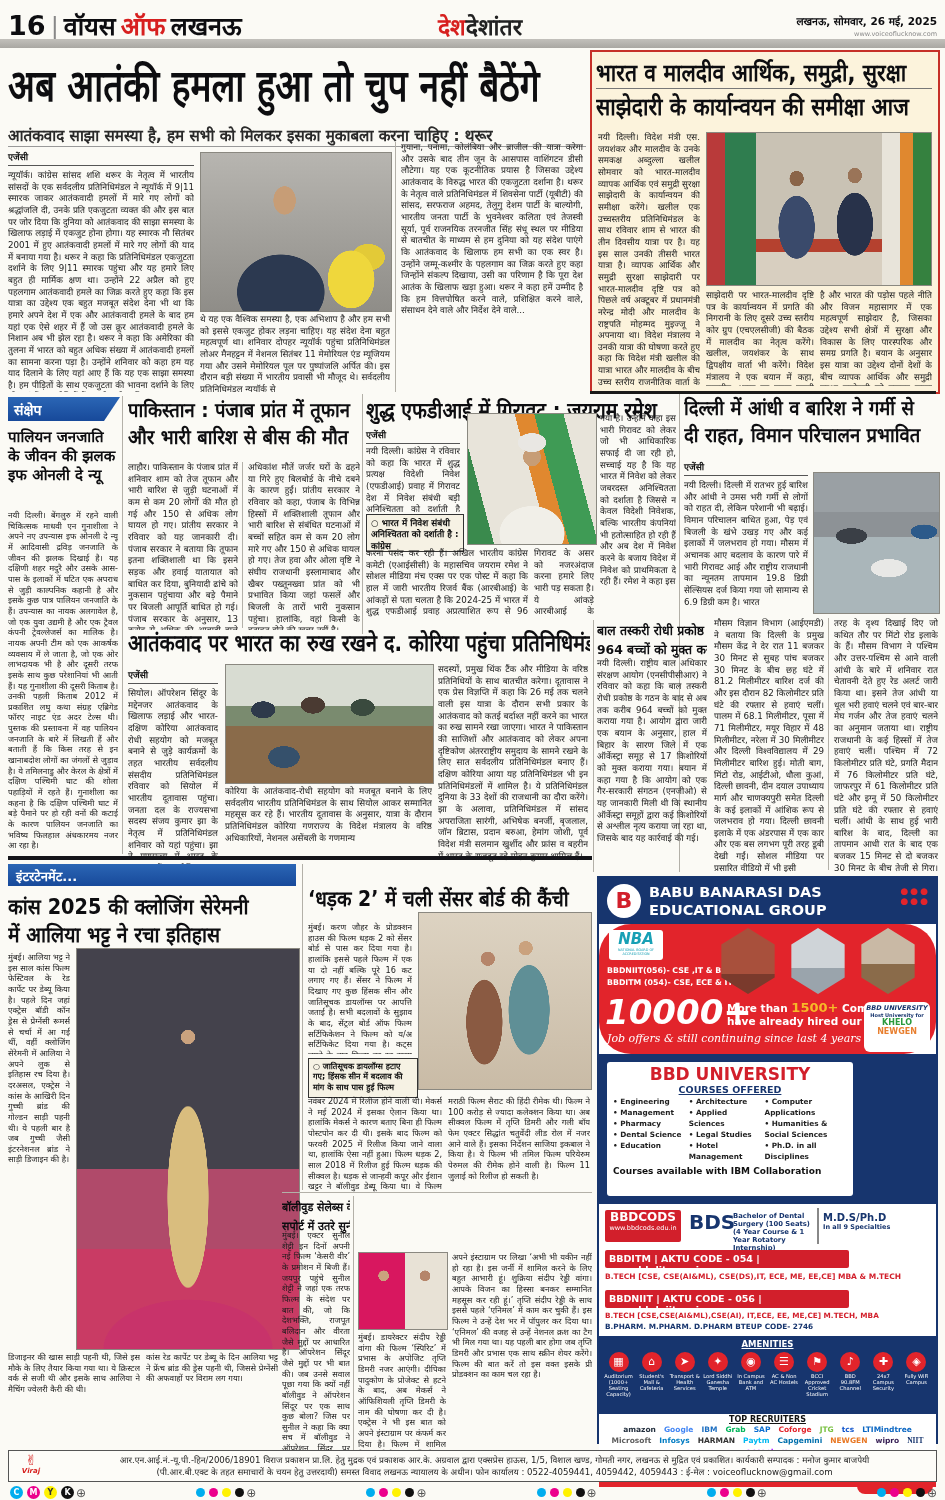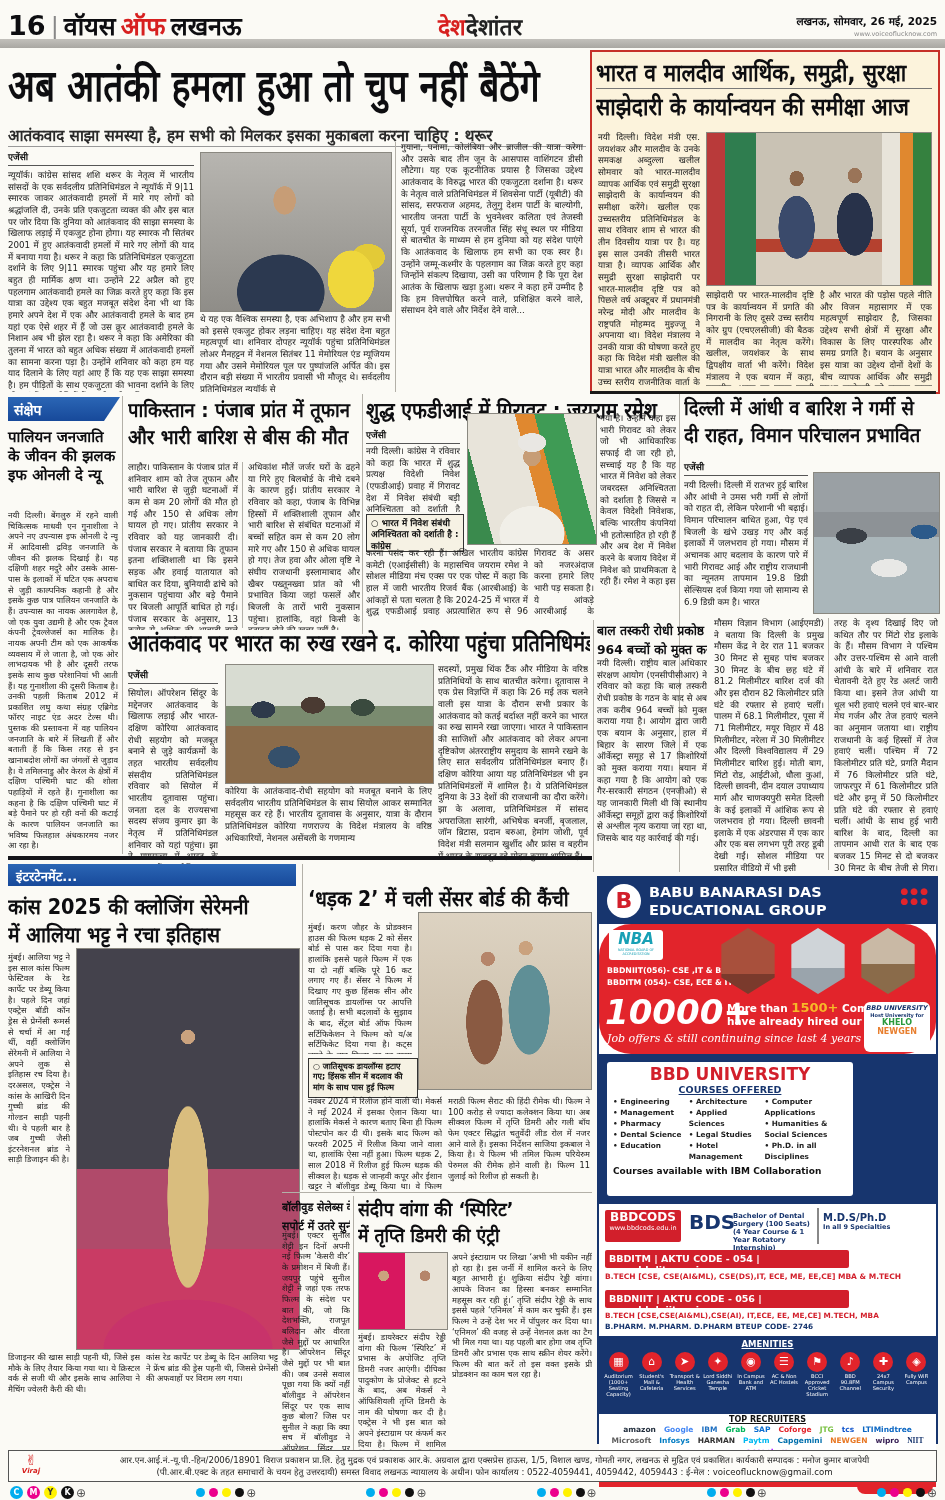--- a/index.html
+++ b/index.html
@@ -205,24 +205,20 @@
   <div class="abs bt2" style="left:448px;top:1096px;width:142px;height:96px;">मराठी फिल्म सैराट की हिंदी रीमेक थी। फिल्म ने 100 करोड़ से ज्यादा कलेक्शन किया था। अब सीक्वल फिल्म में तृप्ति डिमरी और गली बॉय फेम एक्टर सिद्धांत चतुर्वेदी लीड रोल में नजर आने वाले हैं। इसका निर्देशन साजिया इकबाल ने किया है। ये फिल्म भी तमिल फिल्म परियेरुम पेरुमल की रीमेक होने वाली है। फिल्म 11 जुलाई को रिलीज हो सकती है।</div>
   <div class="hrule" style="left:282px;top:1192px;width:310px;"></div>
 
   <div class="abs" style="left:282px;top:1196px;width:68px;">
     <div class="nw"><span class="hl fitx" style="font-size:11.5px;transform:scaleX(.95);">बॉलीवुड सेलेब्स के</span></div>
     <div class="nw"><span class="hl fitx" style="font-size:11.5px;transform:scaleX(.95);">सपोर्ट में उतरे सुनील</span></div>
   </div>
   <div class="abs bt2" style="left:282px;top:1230px;width:68px;height:250px;">मुंबई। एक्टर सुनील शेट्टी इन दिनों अपनी नई फिल्म ‘केसरी वीर’ के प्रमोशन में बिजी हैं। जयपुर पहुंचे सुनील शेट्टी ने जहां एक तरफ फिल्म के संदेश पर बात की, जो कि देशभक्ति, राजपूत बलिदान और वीरता जैसे मुद्दों पर आधारित है। ऑपरेशन सिंदूर जैसे मुद्दों पर भी बात की। जब उनसे सवाल पूछा गया कि क्यों नहीं बॉलीवुड ने ऑपरेशन सिंदूर पर एक साथ कुछ बोला? जिस पर सुनील ने कहा कि क्या सच में बॉलीवुड ने ऑपरेशन सिंदूर पर कुछ नहीं कहा। सुनील ने तपाक से जवाब देते हुए कहा, सभी ने बहुत कुछ बोला है। बोलना है, बोले हैं। सबको आप देख सकते ना। हम हमारी फिल्में करते रहते हैं, दुनिया की बात नहीं करते। हमें खुशी है कि देश के हित में सभी खड़े हैं।</div>
   <div class="vrule" style="left:353px;top:1196px;height:286px;"></div>
 
-  <div class="abs" style="left:358px;top:1196px;width:234px;">
-    <div class="nw"><span class="hl fitx" style="font-size:19px;transform:scaleX(.92);">संदीप वांगा की ‘स्पिरिट’</span></div>
-    <div class="nw"><span class="hl fitx" style="font-size:19px;transform:scaleX(.92);">में तृप्ति डिमरी की एंट्री</span></div>
-  </div>
   <div class="photo" style="left:358px;top:1252px;width:88px;height:76px;
        background:
         radial-gradient(9px 9px at 28% 30%, #caa27e 0 58%, rgba(0,0,0,0) 60%),
         radial-gradient(9px 9px at 75% 30%, #b5856a 0 58%, rgba(0,0,0,0) 60%),
         linear-gradient(90deg,#d8175f 0 52%, #e8e2d6 52%);"></div>
   <div class="abs bt2" style="left:358px;top:1332px;width:88px;height:150px;">मुंबई। डायरेक्टर संदीप रेड्डी वांगा की फिल्म ‘स्पिरिट’ में प्रभास के अपोजिट तृप्ति डिमरी नजर आएंगी। दीपिका पादुकोण के प्रोजेक्ट से हटने के बाद, अब मेकर्स ने ऑफिशियली तृप्ति डिमरी के नाम की घोषणा कर दी है। एक्ट्रेस ने भी इस बात को अपने इंस्टाग्राम पर कंफर्म कर दिया है। फिल्म में शामिल किए जाने के बाद तृप्ति ने</div>
   <div class="abs bt2" style="left:452px;top:1252px;width:140px;height:230px;">अपने इंस्टाग्राम पर लिखा ‘अभी भी यकीन नहीं हो रहा है। इस जर्नी में शामिल करने के लिए बहुत आभारी हूं। शुक्रिया संदीप रेड्डी वांगा। आपके विजन का हिस्सा बनकर सम्मानित महसूस कर रही हूं।’ तृप्ति संदीप रेड्डी के साथ इससे पहले ‘एनिमल’ में काम कर चुकी हैं। इस फिल्म ने उन्हें देश भर में पॉपुलर कर दिया था। ‘एनिमल’ की वजह से उन्हें नेशनल क्रश का टैग भी मिल गया था। यह पहली बार होगा जब तृप्ति डिमरी और प्रभास एक साथ स्क्रीन शेयर करेंगे। फिल्म की बात करें तो इस वक्त इसके प्री प्रोडक्शन का काम चल रहा है।</div>
 
   <div class="abs" style="left:597px;top:876px;width:341px;height:568px;border:2px solid #17356e;box-sizing:border-box;background:#fff;">
 

